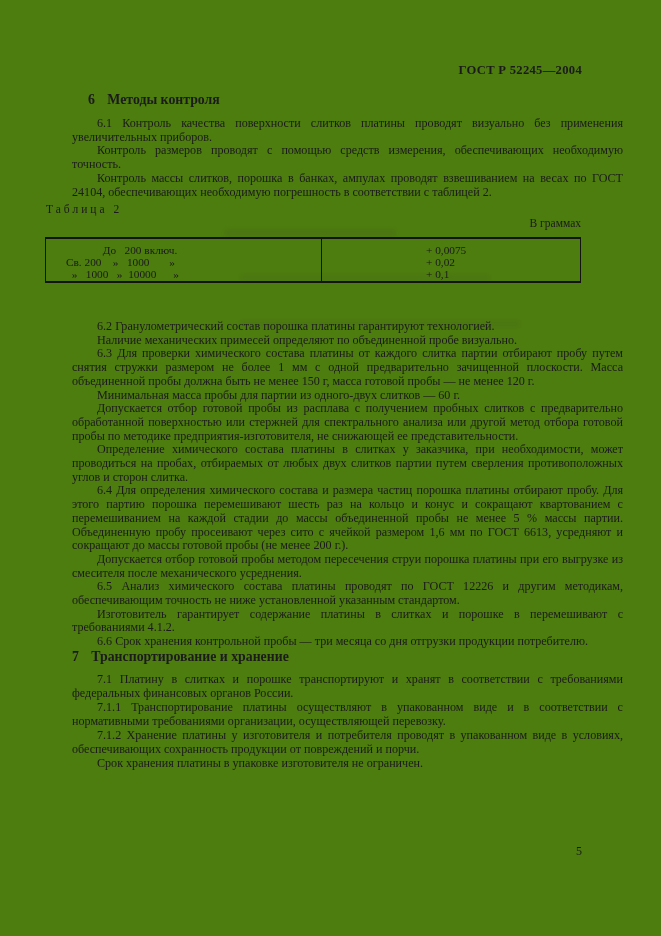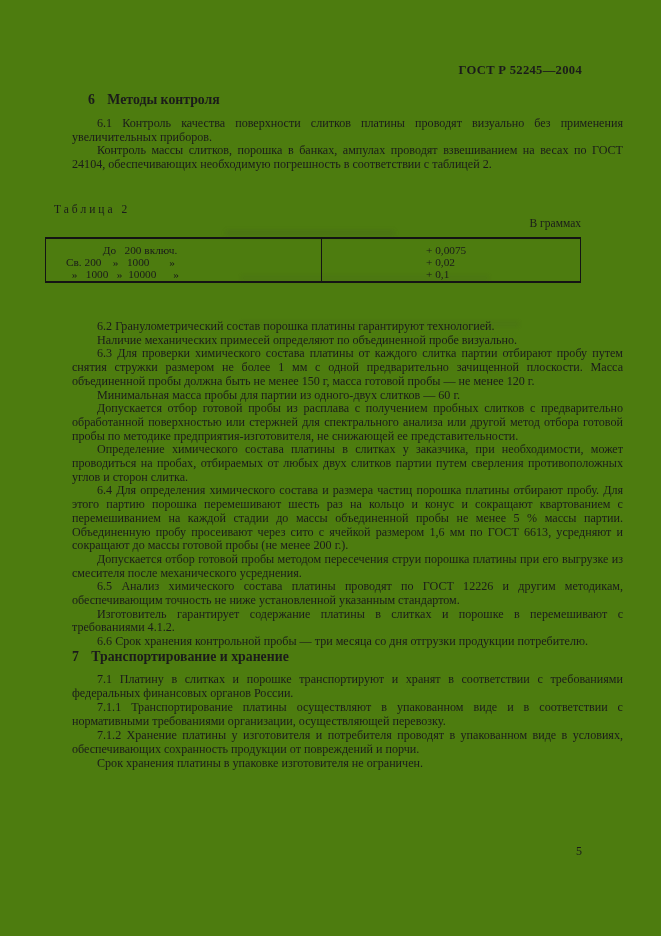--- a/index.html
+++ b/index.html
@@ -43,21 +43,21 @@
   .block1 { top: 117px; }
   .block2 { top: 320px; }
   .block3 { top: 672px; line-height: 14px; }
   .body-block p {
     margin: 0;
     text-indent: 25px;
     text-align: justify;
   }
   .table-label {
     position: absolute;
-    left: 54px;
+    left: 46px;
     top: 203px;
     font-size: 11.5px;
     letter-spacing: 3px;
   }
   .table-units {
     position: absolute;
     right: 80px;
     top: 217px;
     font-size: 11.5px;
   }
@@ -115,20 +115,21 @@
 
   <div class="running-head">ГОСТ Р 52245—2004</div>
 
   <h1 class="sec-heading sec6">
     <span class="sec-num">6</span>
     <span class="sec-title">Методы контроля</span>
   </h1>
 
   <div class="body-block block1">
     <p>6.1 Контроль качества поверхности слитков платины проводят визуально без применения увеличительных приборов.</p>
+    <p>Контроль размеров проводят с помощью средств измерения, обеспечивающих необходимую точность.</p>
     <p>Контроль массы слитков, порошка в банках, ампулах проводят взвешиванием на весах по ГОСТ 24104, обеспечивающих необходимую погрешность в соответствии с таблицей 2.</p>
   </div>
 
   <div class="table-label">Таблица 2</div>
   <div class="table-units">В граммах</div>
 
   <div class="scan-artifact art1"></div>
   <div class="scan-artifact art2"></div>
   <div class="scan-artifact art3"></div>
 

